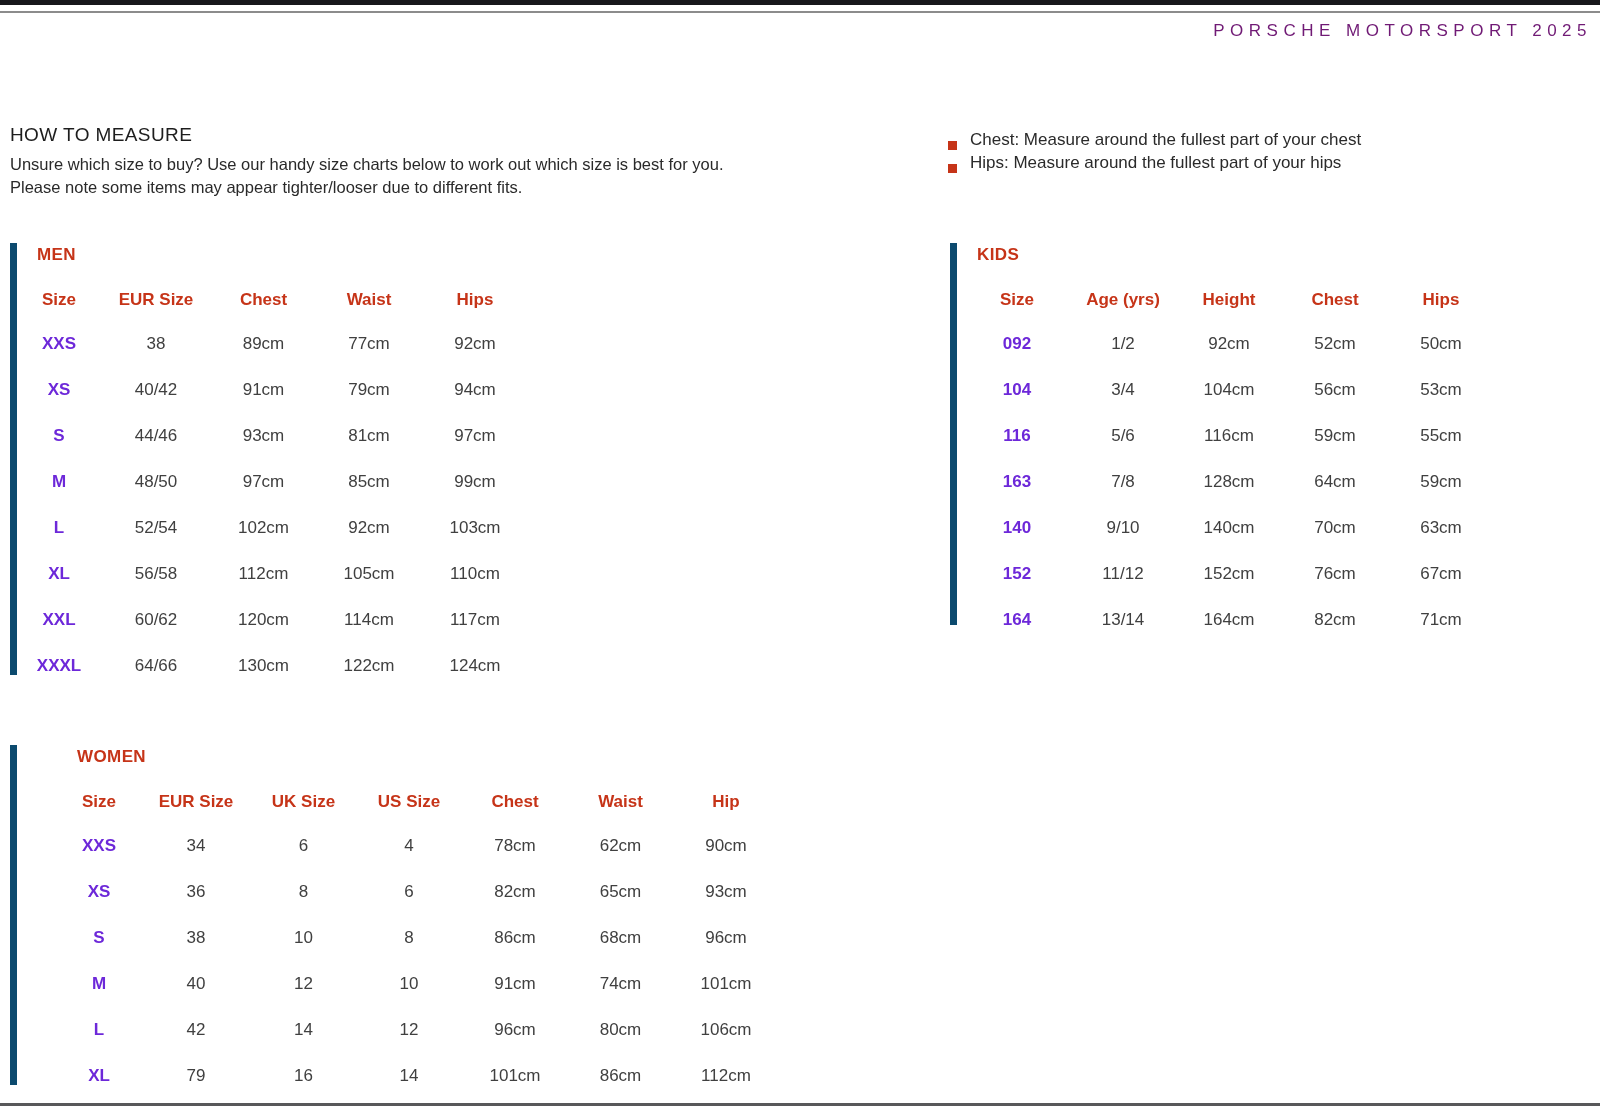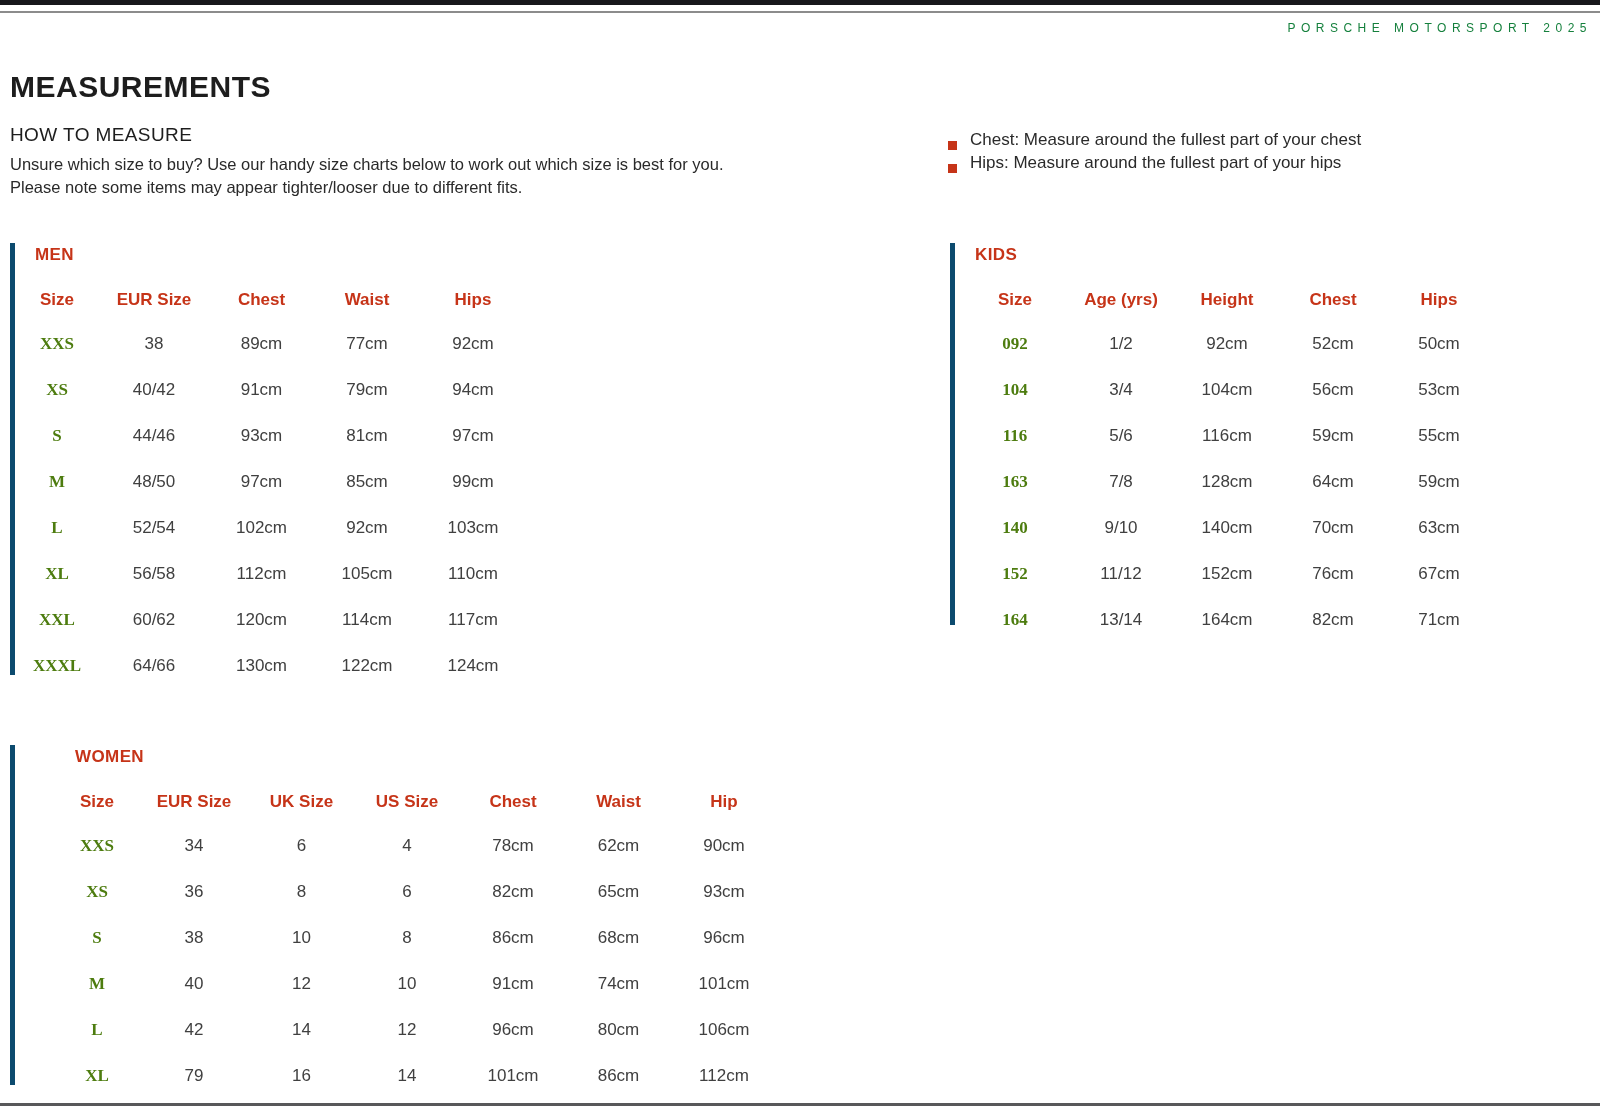--- a/index.html
+++ b/index.html
@@ -7,62 +7,61 @@
     position:relative;width:1600px;height:1110px;background:#ffffff;
     font-family:"Liberation Sans", sans-serif;color:#222;overflow:hidden;
   }
   
   .topbar{position:absolute;left:0;top:0;width:1600px;height:5px;background:#17171b;}
   .topline{position:absolute;left:0;top:11px;width:1600px;height:2px;background:#8c8c8c;}
   .bottomline{position:absolute;left:0;top:1103px;width:1600px;height:3px;background:#58585a;}
 
   .brand{
     position:absolute;top:21px;right:8px;
-    font-size:12px;letter-spacing:5.5px;color:#15803d;white-space:nowrap;
+    font-size:17px;letter-spacing:5.5px;color:#701a75;white-space:nowrap;
   }
   .page-title{
     position:absolute;left:10px;top:70px;margin:0;
     font-size:30px;font-weight:bold;letter-spacing:.5px;color:#1d1d1d;
   }
   .howto{position:absolute;left:10px;top:124px;width:860px;}
   .howto h2{margin:0 0 7px 0;font-size:19px;font-weight:normal;letter-spacing:.4px;color:#1d1d1d;}
   .howto p{margin:0;font-size:16.5px;line-height:23px;color:#2a2a2a;}
 
   .tips{position:absolute;left:948px;top:127px;}
   .tip{display:flex;align-items:flex-end;height:23px;font-size:17px;color:#2a2a2a;}
   .tip .sq{width:9px;height:9px;background:#c63418;margin-right:13px;flex:0 0 auto;}
 
   
-  .size-table{position:absolute;border-left:5px solid #0c4a6e;}
+  .size-table{position:absolute;border-left:7px solid #0c4a6e;}
   .tbl-label{
     height:36px;box-sizing:border-box;padding:2px 0 0 20px;
     font-size:17px;font-weight:bold;letter-spacing:.4px;color:#c63418;
   }
   .tbl-grid{display:grid;}
   .grid-men  {grid-template-columns:84px 110px 105px 106px 106px;grid-template-rows:42px repeat(8,46px);}
   .grid-kids {grid-template-columns:106px 106px 106px 106px 106px;grid-template-rows:42px repeat(7,46px);padding-left:7px;}
   .grid-women{grid-template-columns:84px 110px 105px 106px 106px 105px 106px;grid-template-rows:42px repeat(6,46px);}
   .cell{display:flex;align-items:center;justify-content:center;font-size:17px;}
   .th{color:#c63418;font-weight:bold;}
   .td{color:#404040;}
-  .td-size{color:#4d7c0f;font-weight:bold;font-family:Liberation Serif, serif;}
+  .td-size{color:#6d28d9;font-weight:bold;}
   .men-table  {left:10px; top:243px;height:432px;}
   .kids-table {left:950px;top:243px;height:382px;}
   .women-table{left:10px; top:745px;height:340px;padding-left:40px;}
 </style>
 </head>
 <body>
 
 <div class="page">
   <div class="topbar"></div>
   <div class="topline"></div>
 
   <div class="brand">PORSCHE MOTORSPORT 2025</div>
 
-  <h1 class="page-title">MEASUREMENTS</h1>
 
   <div class="howto">
     <h2>HOW TO MEASURE</h2>
     <p>Unsure which size to buy? Use our handy size charts below to work out which size is best for you.</p>
     <p>Please note some items may appear tighter/looser due to different fits.</p>
   </div>
 
   <div class="tips">
     <div class="tip">
       <span class="sq"></span>

